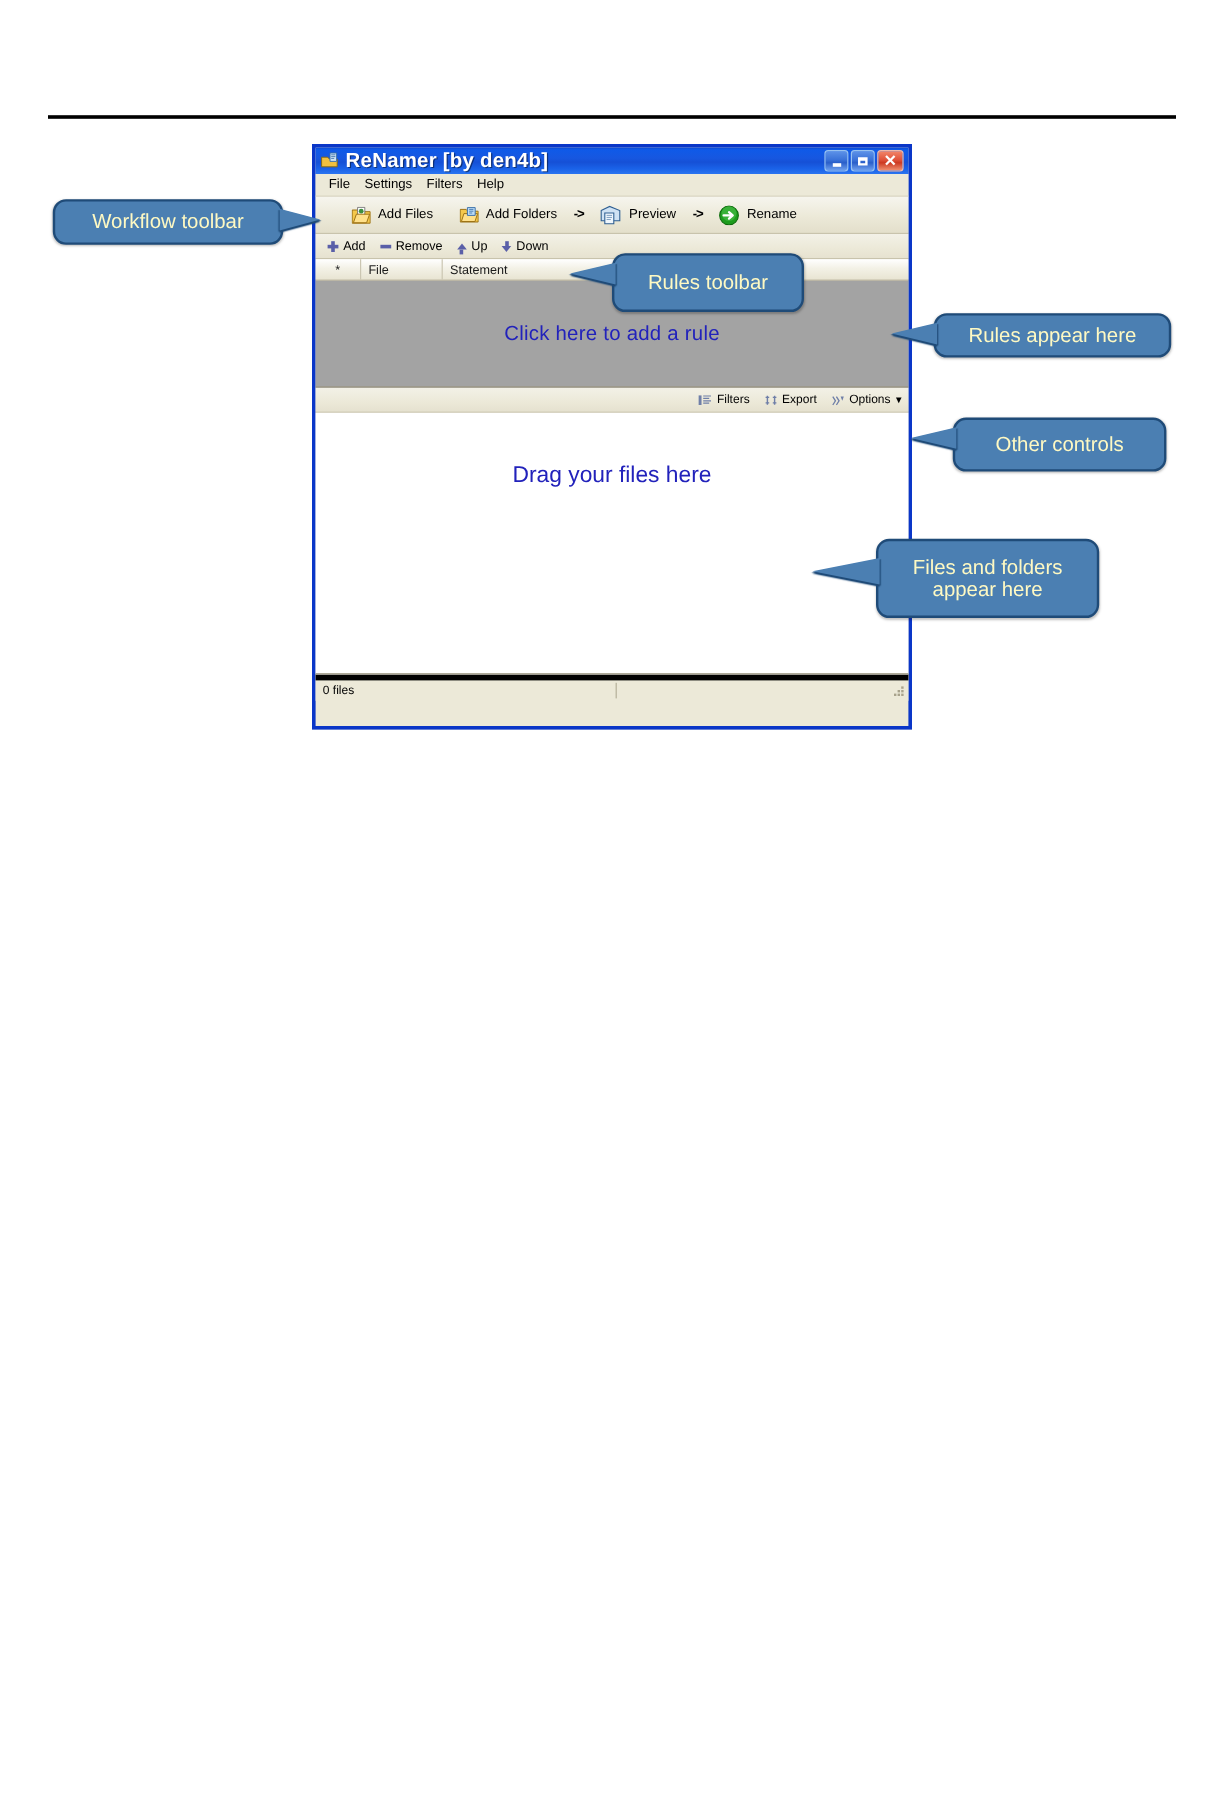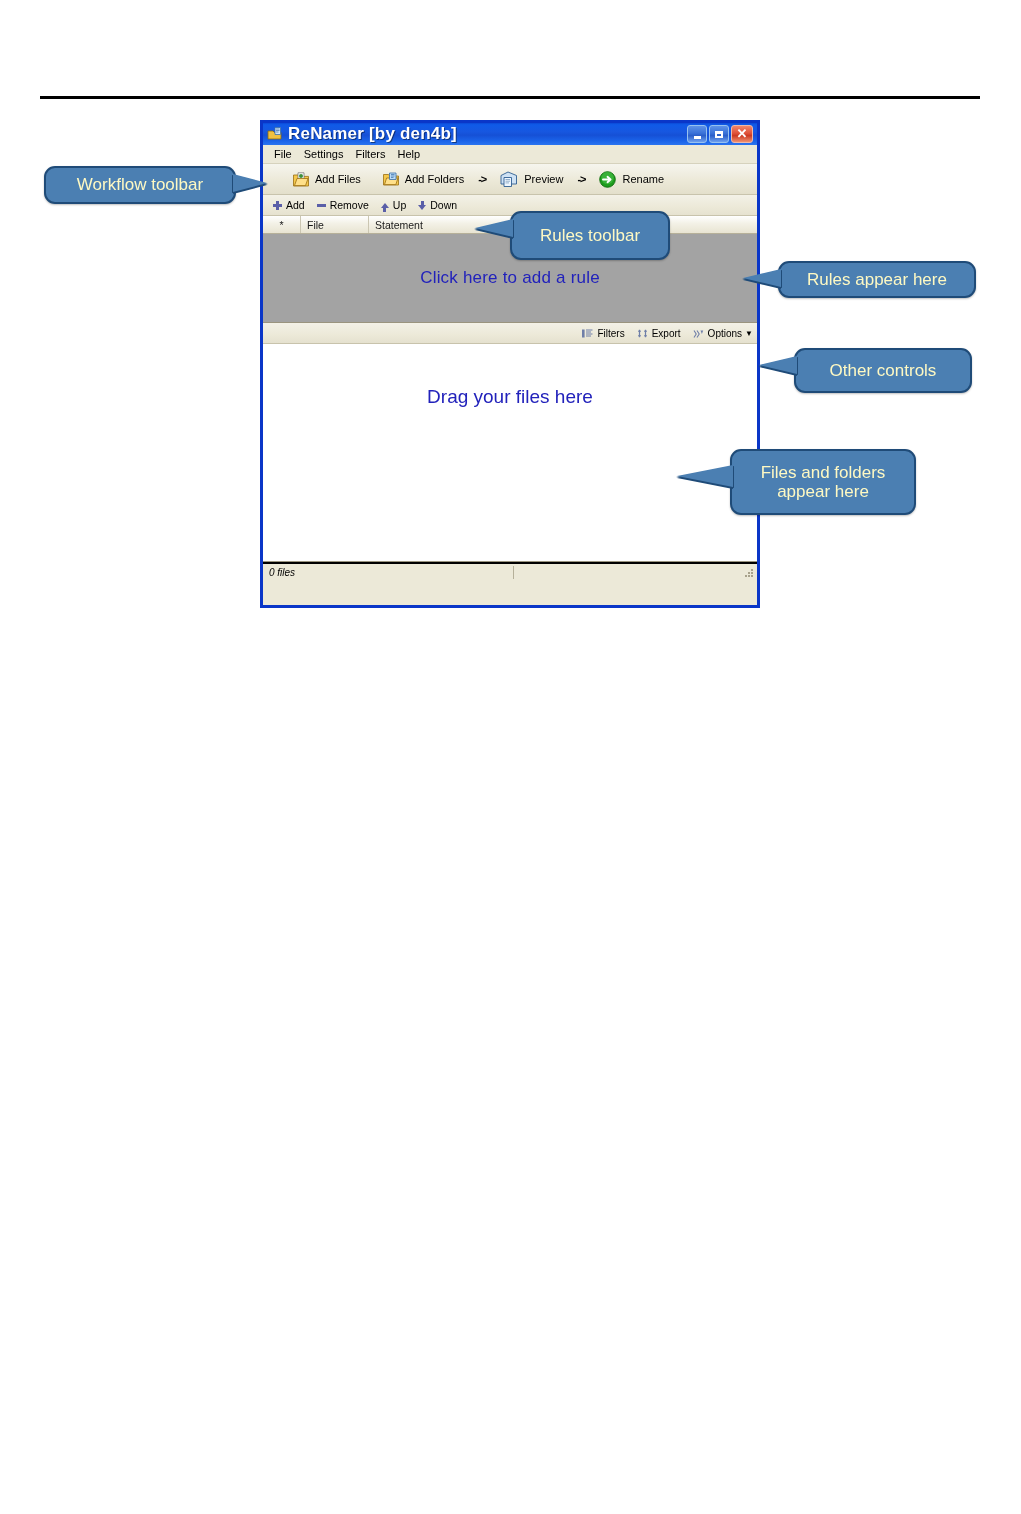--- a/index.html
+++ b/index.html
@@ -226,26 +226,25 @@
     top: 42px;
     text-align: center;
     color: #2222bb;
     font-size: 19px;
   }
 
   
   .status-bar {
     height: 17px;
     background: #ece9d8;
-    border-top: 2px solid #000000;
+    border-top: 5px solid #000000;
     display: flex;
     align-items: center;
     font-size: 10px;
     color: #000;
-    font-style: italic;
   }
   .sb-cell-1 {
     width: 248px;
     height: 13px;
     margin: 0 2px 0 3px;
     display: flex;
     align-items: center;
     padding-left: 3px;
     border-right: 1px solid #b5b099;
     box-sizing: border-box;

